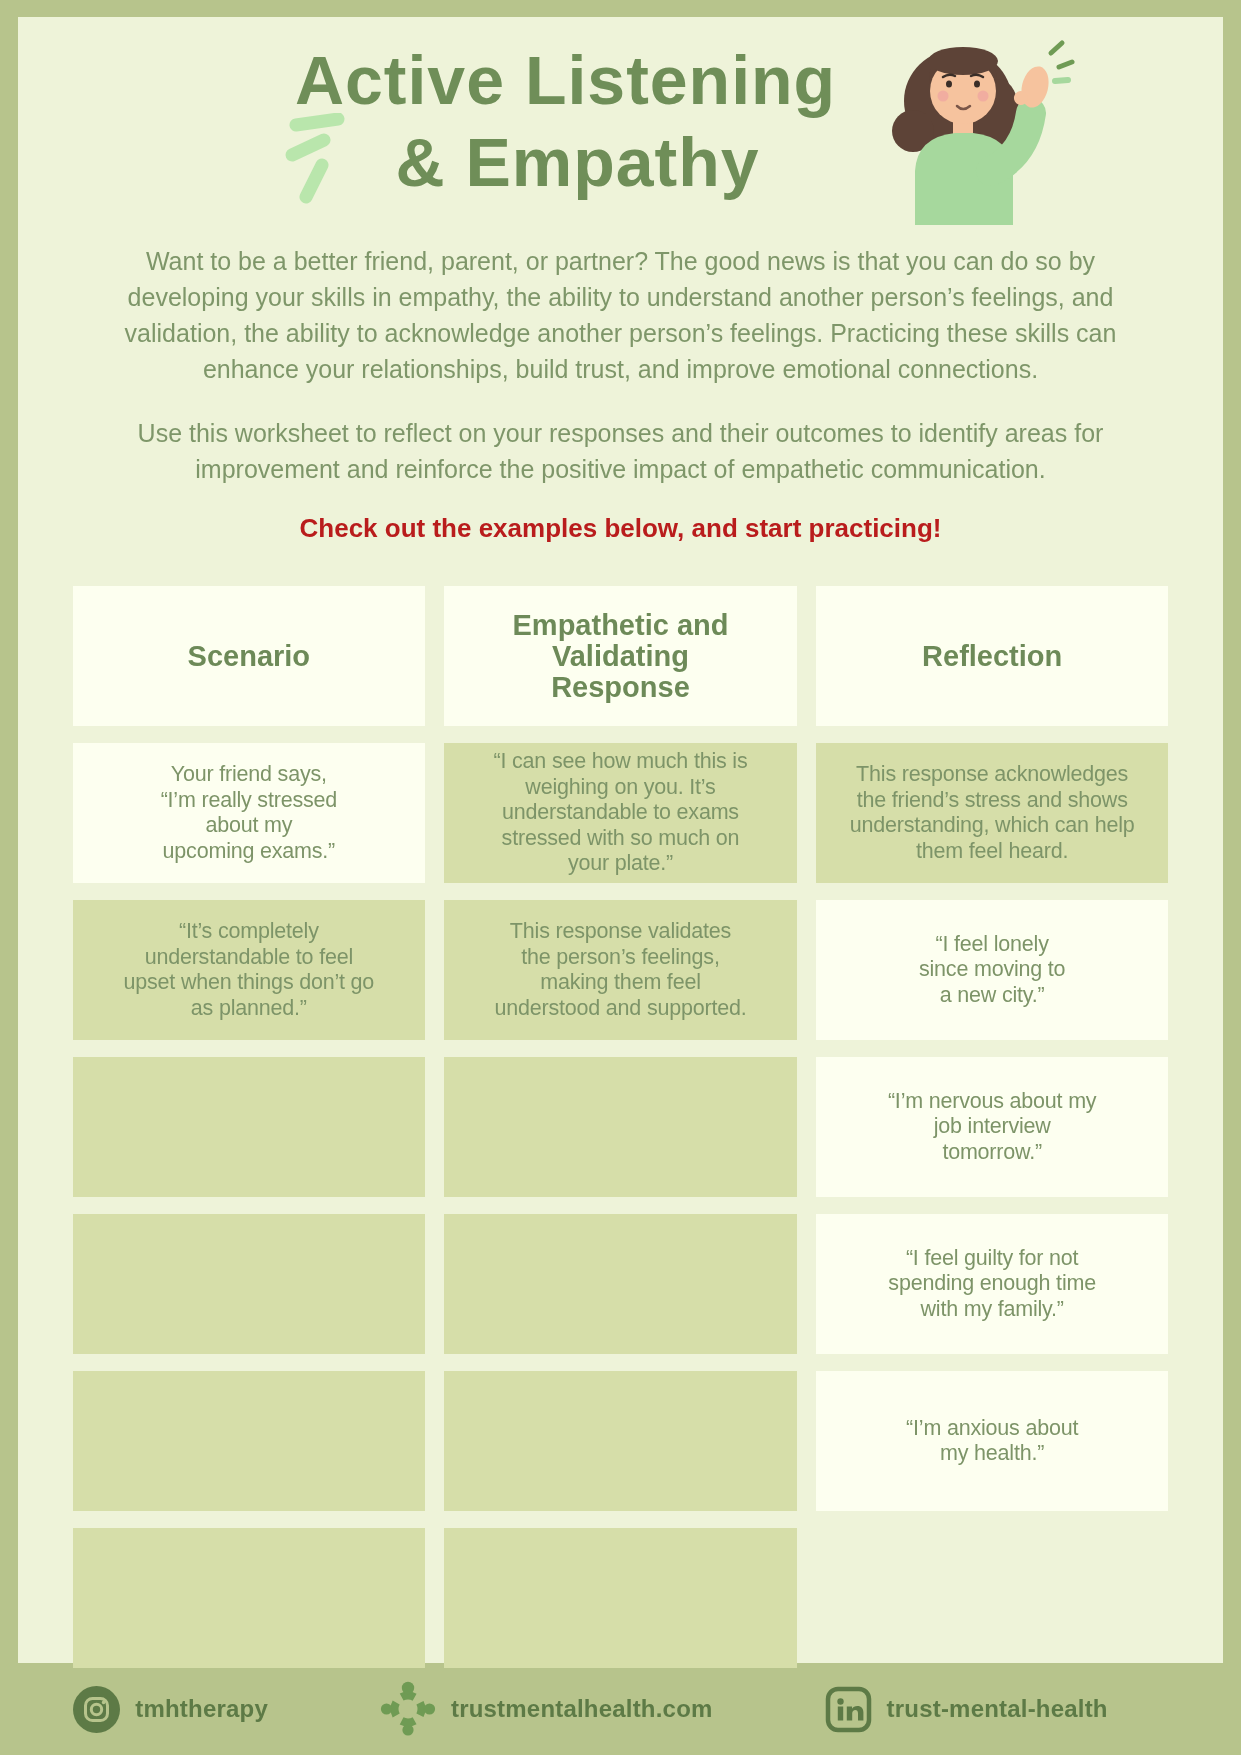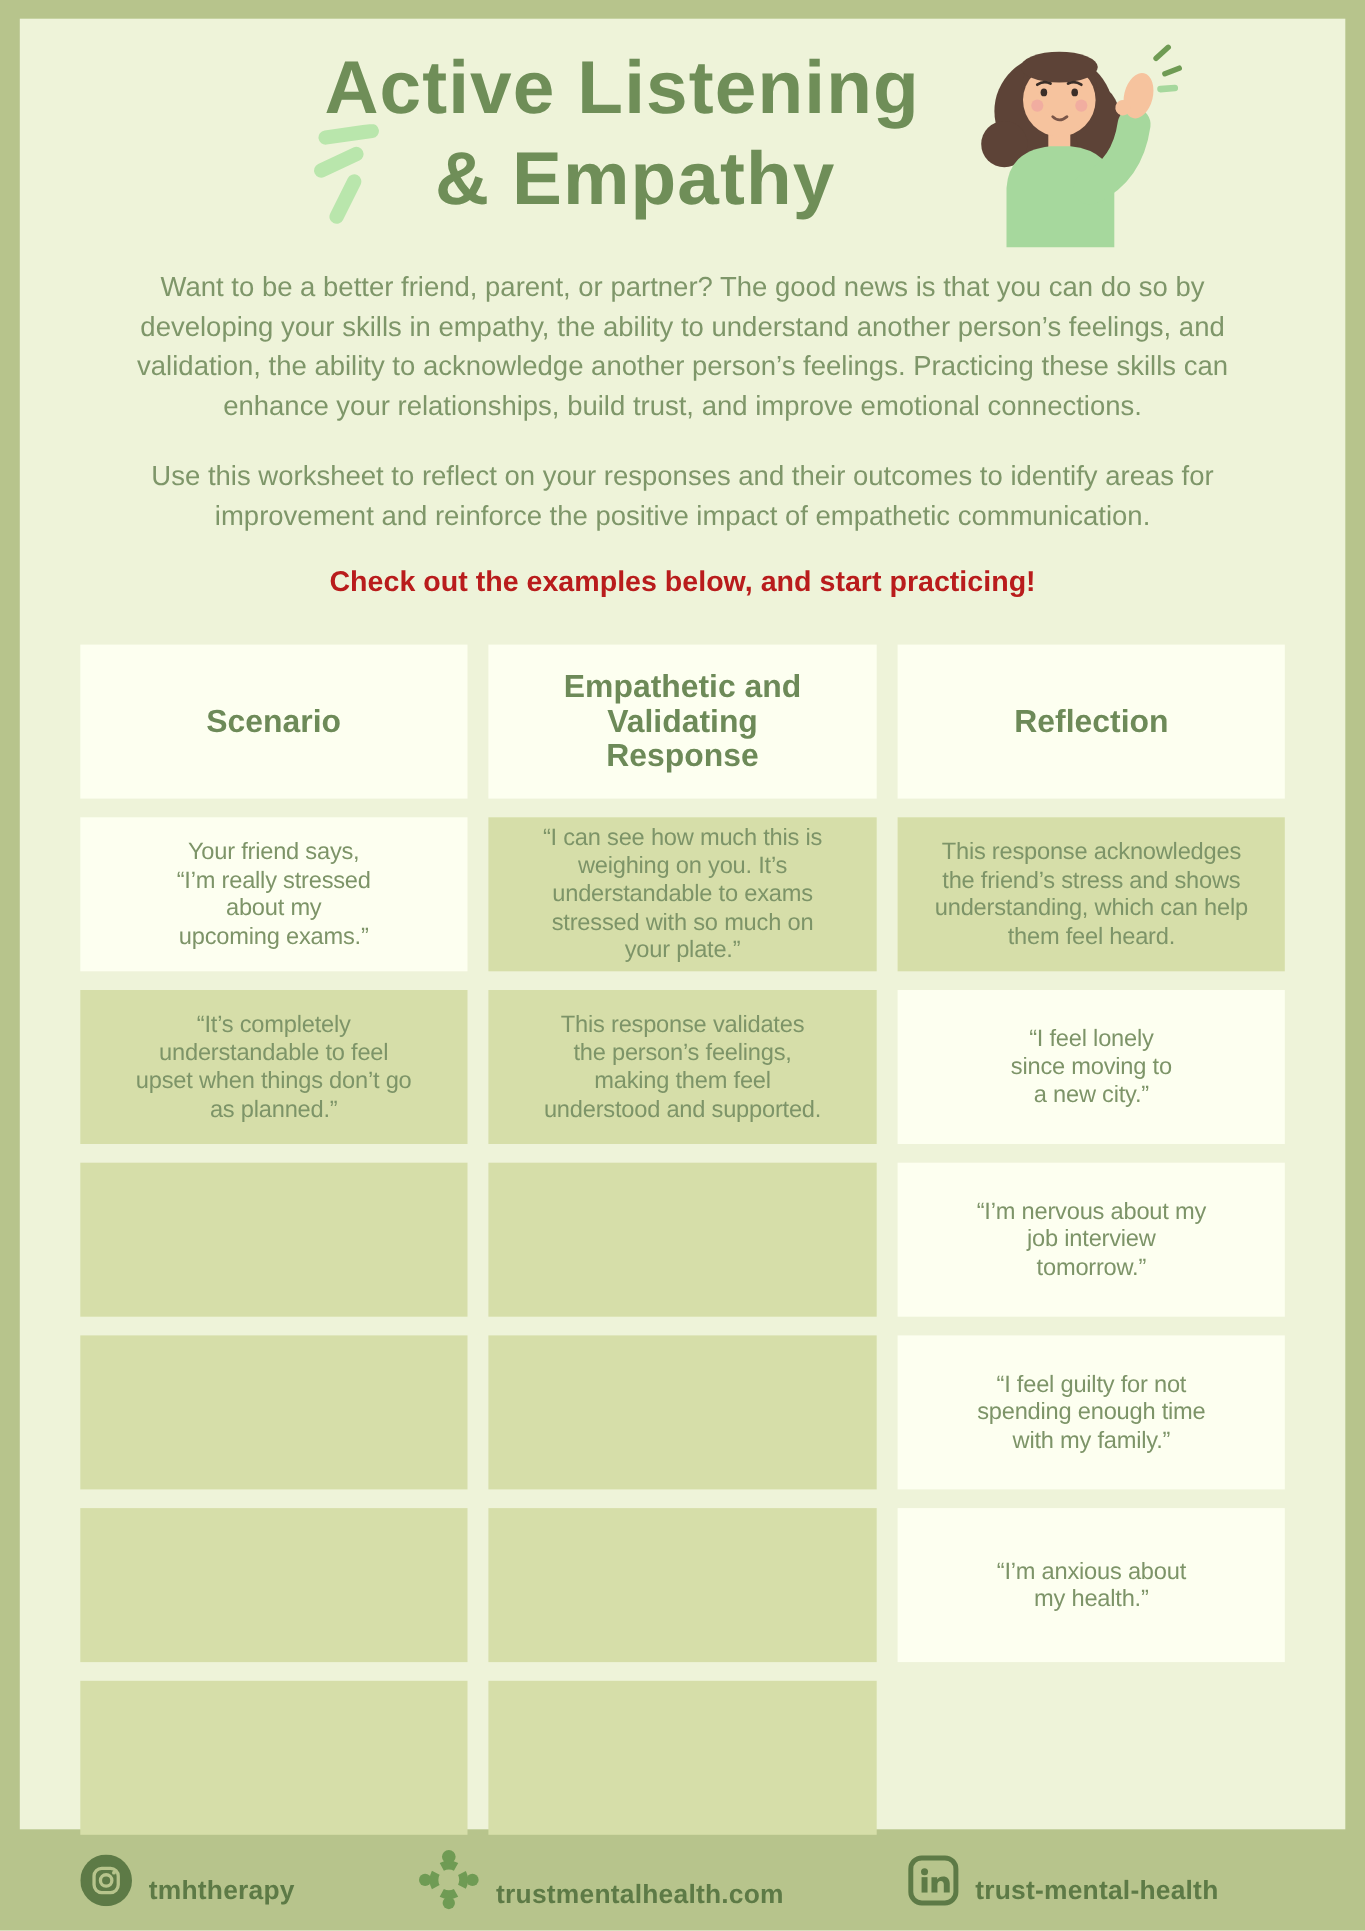--- a/index.html
+++ b/index.html
@@ -78,21 +78,21 @@
     letter-spacing:0;
   }
   
   .footer-bar{
     position:absolute;left:0;bottom:0;
     width:1241px;height:92px;
     display:flex;align-items:center;justify-content:center;
     gap:112px;
     transform:translateX(-30px);
   }
-  .footer-item{display:flex;align-items:flex-end;gap:15px;}
+  .footer-item{display:flex;align-items:center;gap:15px;}
   .footer-label{
     font-size:24px;
     font-weight:bold;
     color:#5d7a46;
     letter-spacing:0.2px;
   }
 </style>
 </head>
 <body>
 

